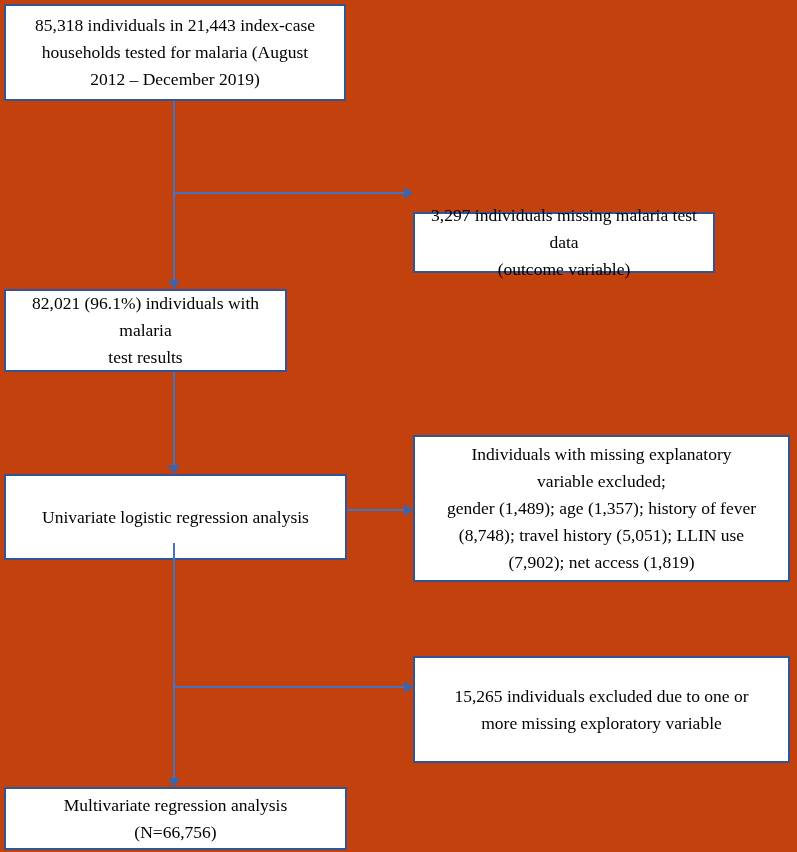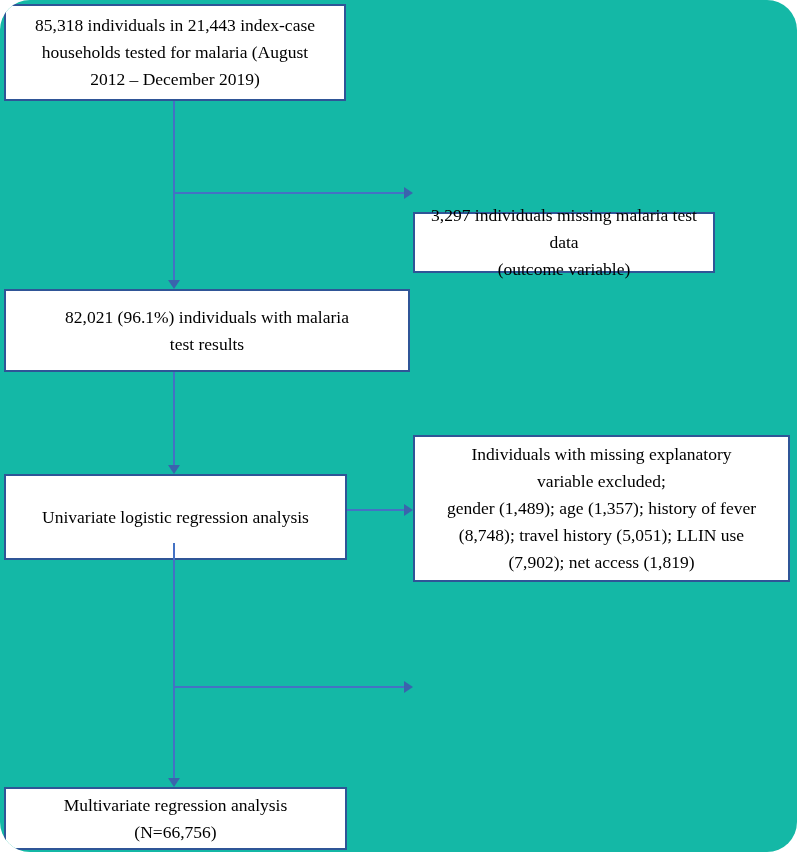--- a/index.html
+++ b/index.html
@@ -1,23 +1,22 @@
 <!DOCTYPE html>
 <html style="--box-border: #2f5597; --connector: #4472c4; --arrowhead: #3a64ad;"><head>
 <meta charset="utf-8">
 <style>
   html,body{margin:0;padding:0;background:#ffffff;}
   .canvas{
     position:relative;
     width:797px;height:852px;
-    background:#14b8a6;
+    background:#c2410c;
     font-family:"Liberation Serif","DejaVu Serif",serif;
     color:#000000;
     overflow:hidden;
-    border-radius:30px;
   }
   .box{
     position:absolute;
     box-sizing:border-box;
     border:2px solid var(--box-border,#2f5597);
     background:#ffffff;
     display:flex;
     align-items:center;
     justify-content:center;
     text-align:center;
@@ -46,31 +45,33 @@
 
 <div class="canvas">
 
   <div class="box" style="left:4px;top:4px;width:342px;height:97px;">85,318 individuals in 21,443  index-case
 households tested for malaria (August
 2012 – December 2019)</div>
 
   <div class="box" style="left:413px;top:170px;width:302px;height:61px;margin-top:42px;">3,297 individuals missing malaria test data
 (outcome variable)</div>
 
-  <div class="box" style="left:4px;top:289px;width:406px;height:83px;">82,021 (96.1%) individuals with malaria
+  <div class="box" style="left:4px;top:289px;width:283px;height:83px;">82,021 (96.1%) individuals with malaria
 test results</div>
 
   <div class="box" style="left:413px;top:435px;width:377px;height:147px;">Individuals with missing explanatory
 variable excluded;
 gender (1,489); age (1,357); history of fever
 (8,748); travel history (5,051);  LLIN use
 (7,902); net access (1,819)</div>
 
   <div class="box" style="left:4px;top:474px;width:343px;height:86px;">Univariate logistic regression analysis</div>
 
+  <div class="box" style="left:413px;top:656px;width:377px;height:107px;">15,265 individuals excluded due to one or
+more missing exploratory variable</div>
 
   <div class="box" style="left:4px;top:787px;width:343px;height:63px;">Multivariate regression analysis
 (N=66,756)</div>
 
   <div class="vline" style="left:173px;top:101px;height:180px;"></div>
   <div class="arrow-down" style="left:168px;top:280px;"></div>
 
   <div class="hline" style="left:174px;top:192px;width:230px;"></div>
   <div class="arrow-right" style="left:404px;top:187px;"></div>
 

